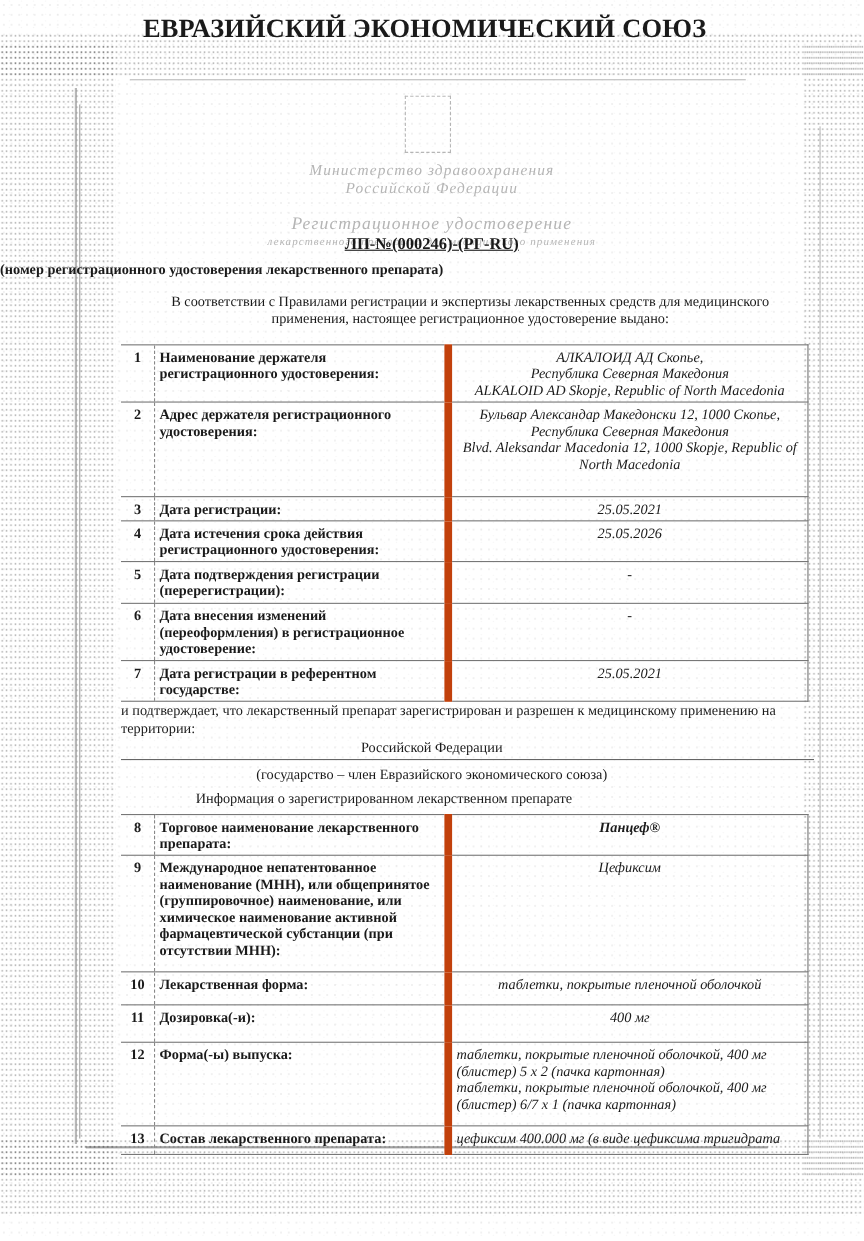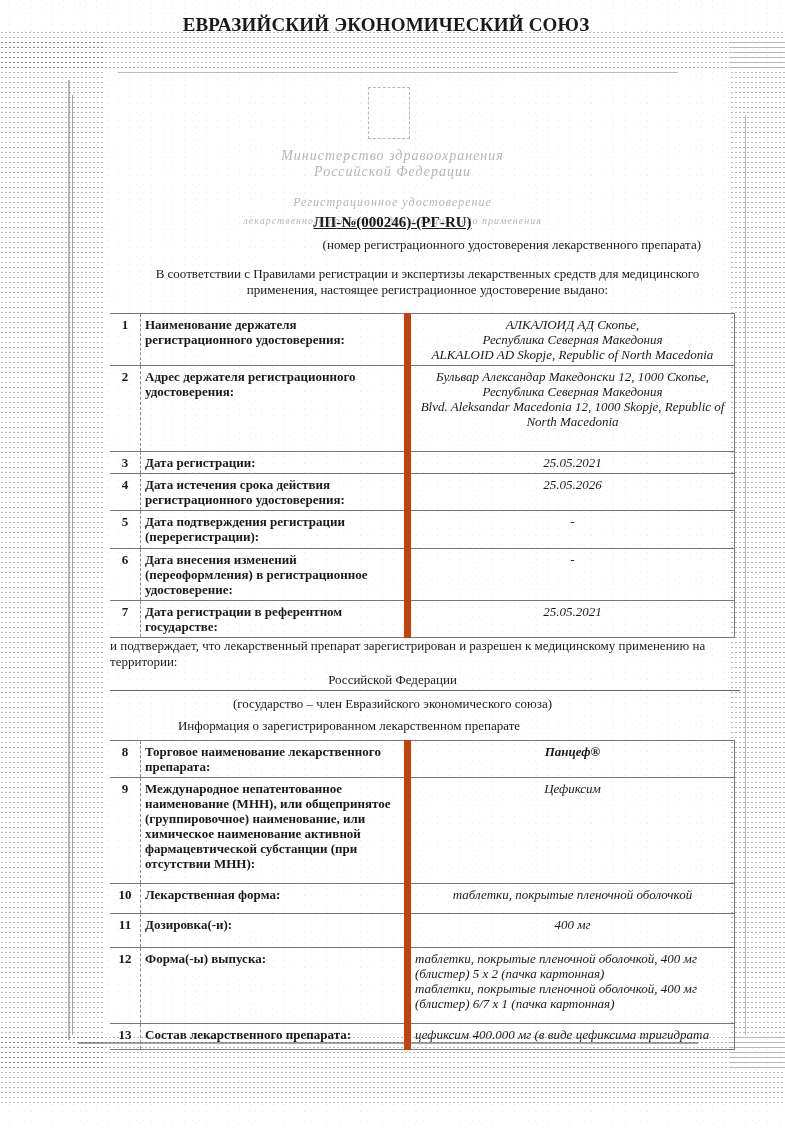--- a/index.html
+++ b/index.html
@@ -27,40 +27,40 @@
   .orn-top { left: 0; top: 30px; width: 785px; height: 40px; }
   .orn-bottom { left: 0; top: 1035px; width: 785px; height: 70px; }
   .frame-line-left { position: absolute; left: 68px; top: 80px; width: 2px; height: 960px; background: #888; opacity: .6; }
   .frame-line-left2 { position: absolute; left: 72px; top: 95px; width: 1px; height: 940px; background: #666; opacity: .6; }
   .frame-line-right { position: absolute; left: 745px; top: 115px; width: 1px; height: 920px; background: #777; opacity: .5; }
   .frame-line-top { position: absolute; left: 118px; top: 72px; width: 560px; height: 1px; background: #777; opacity: .5; }
   .frame-line-bottom { position: absolute; left: 78px; top: 1042px; width: 620px; height: 2px; background: #555; opacity: .55; }
 
   .header-title {
     position: absolute; left: 0; width: 772px; top: 14px; text-align: center;
-    font-weight: bold; font-size: 19px; letter-spacing: 0.2px;
+    font-weight: bold; font-size: 24px; letter-spacing: 0.2px;
   }
   .emblem {
     position: absolute; left: 368px; top: 87px; width: 40px; height: 50px;
     border: 1px dashed #999; opacity: .7;
   }
   .faint {
     position: absolute; left: 0; width: 785px; text-align: center;
     color: #b5b5b5; font-style: italic; letter-spacing: 1px;
   }
   .faint.m1 { top: 148px; font-size: 14px; }
   .faint.m2 { top: 164px; font-size: 14px; }
-  .faint.m3 { top: 195px; font-size: 12px; }
+  .faint.m3 { top: 195px; font-size: 16px; }
   .faint.m4 { top: 215px; font-size: 10px; }
   .cert-number {
     position: absolute; left: 0; width: 785px; top: 214px; text-align: center;
     font-weight: bold; font-size: 15px; text-decoration: underline;
   }
   .cert-caption {
-    position: absolute; left: 0; width: 701px; top: 237px; text-align: right; font-size: 13px;
+    position: absolute; left: 0; width: 701px; top: 237px; text-align: left; font-size: 13px; font-weight: bold;
   }
   .intro {
     position: absolute; left: 120px; width: 615px; top: 266px; text-align: center;
     font-size: 13px; line-height: 16px;
   }
 
   table.reg {
     position: absolute; left: 110px; width: 625px; border-collapse: collapse;
     font-size: 13px; line-height: 15px;
   }

